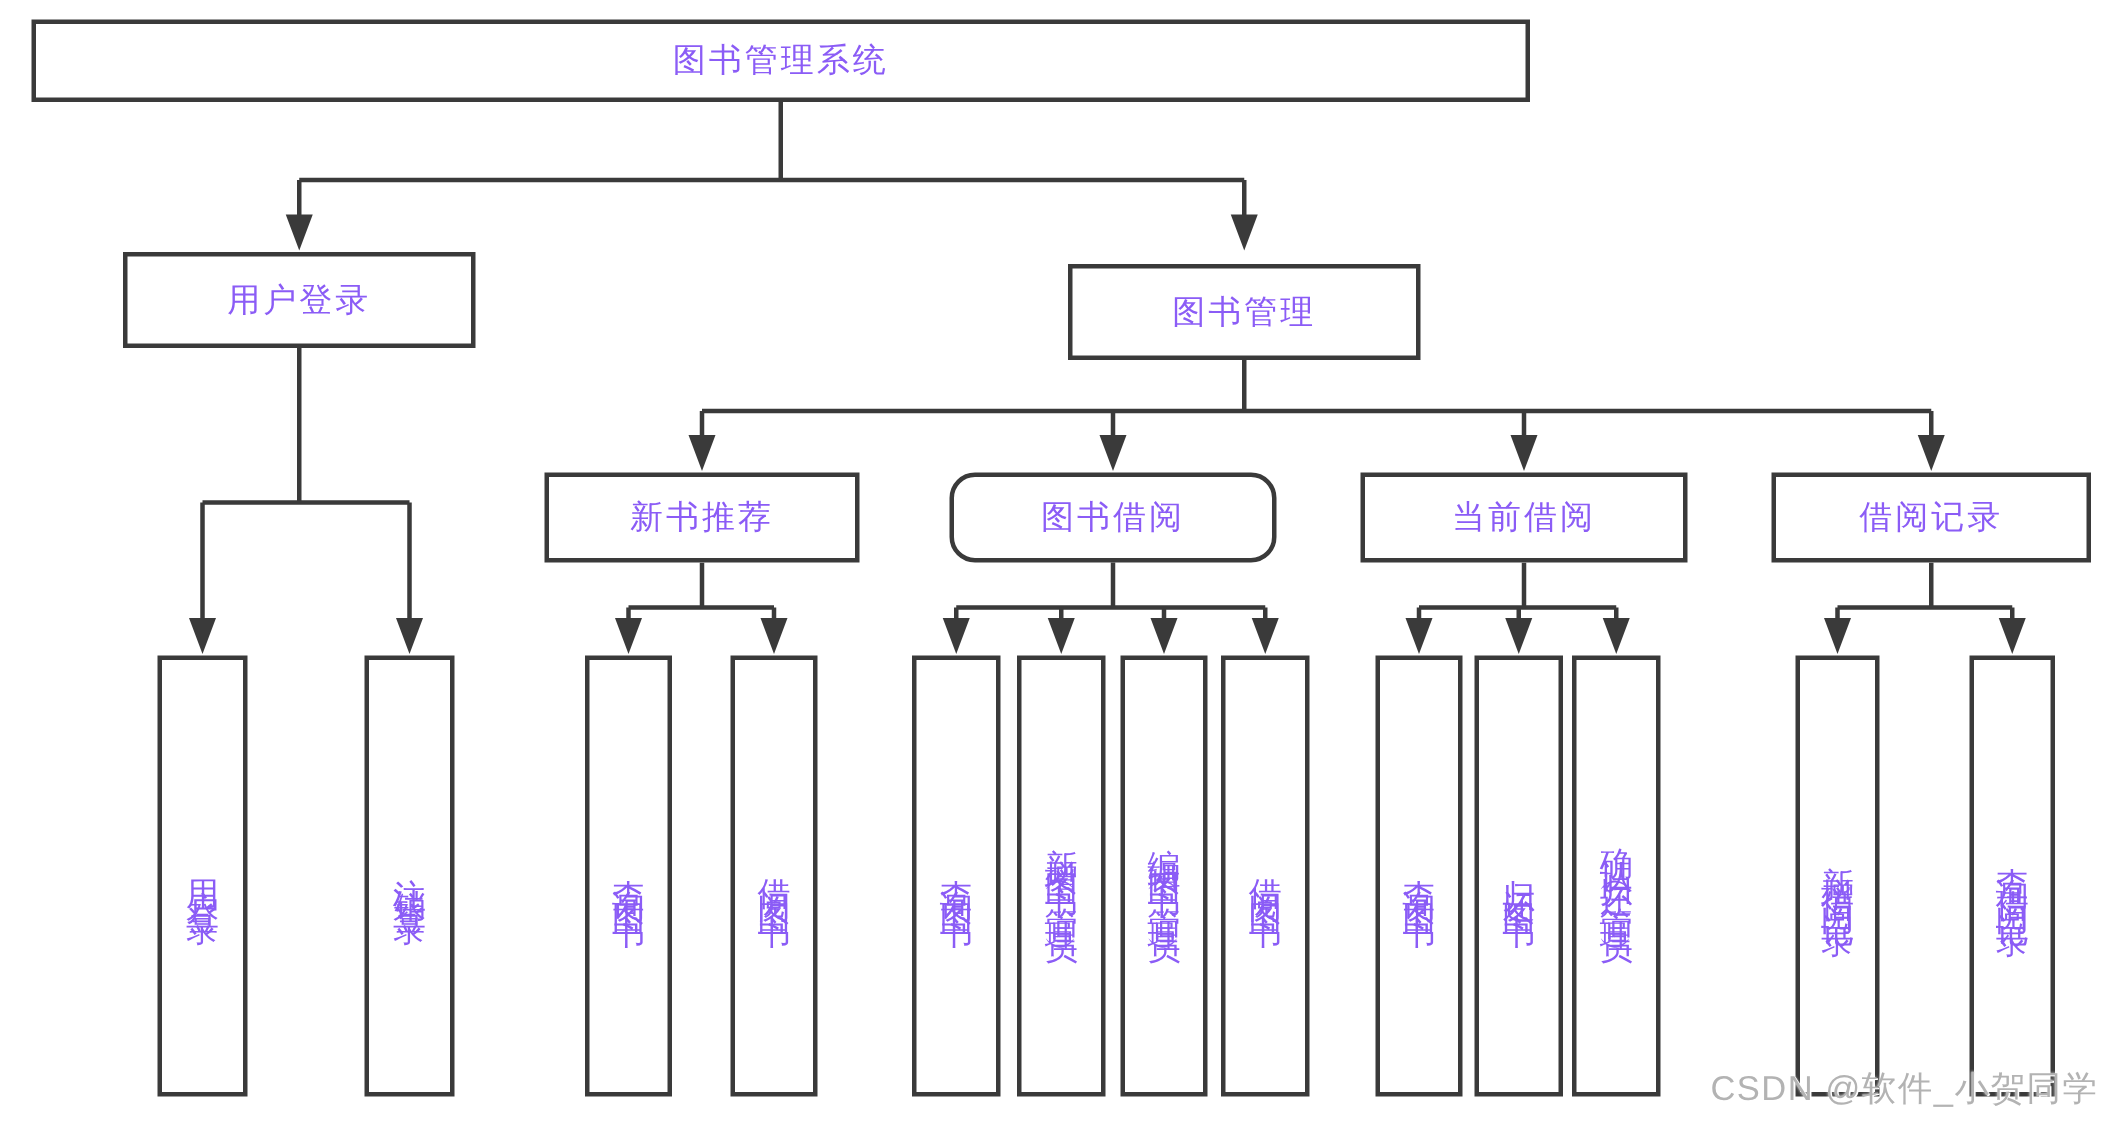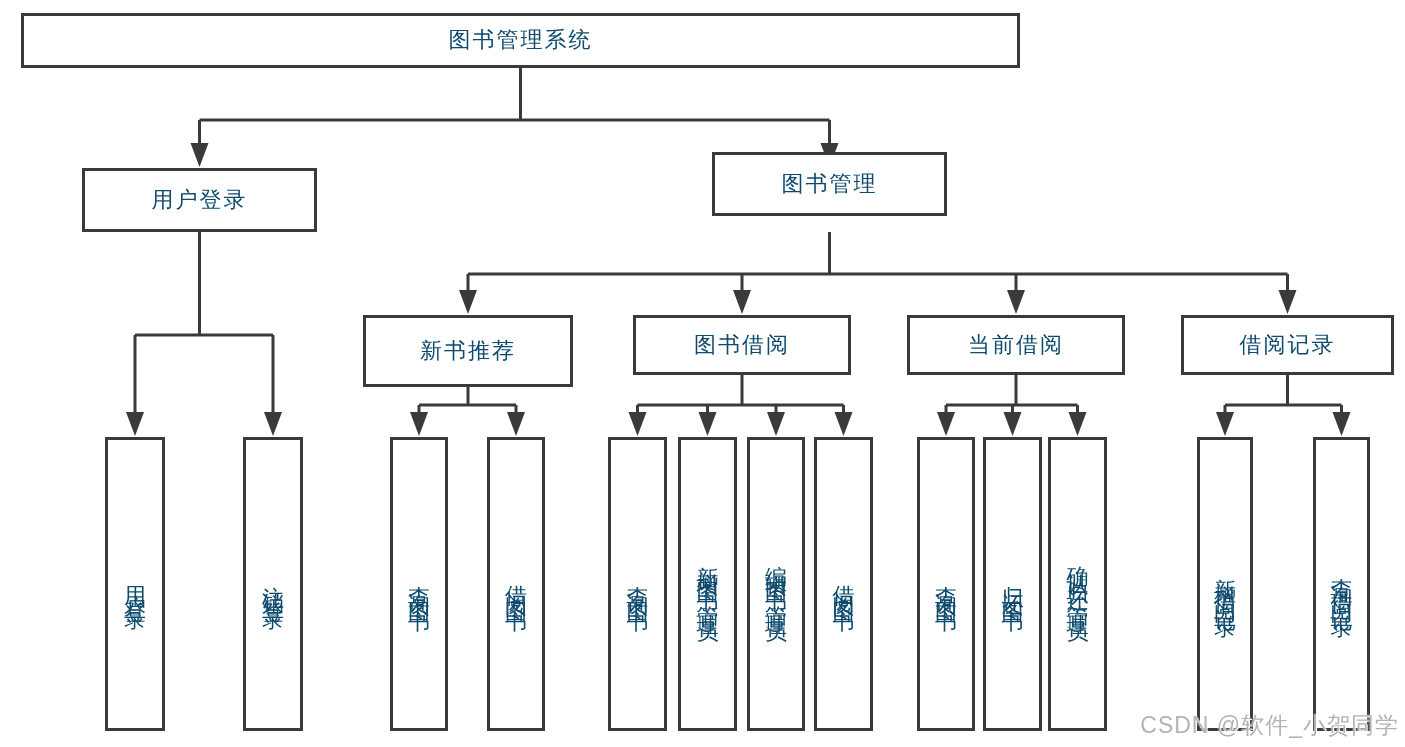--- a/index.html
+++ b/index.html
@@ -14,21 +14,21 @@
   .node {
     position:absolute;
     box-sizing:border-box;
     background:#ffffff;
     border:3px solid #3a3a3a;
     display:flex;
     align-items:center;
     justify-content:center;
     font-size:22px;
     letter-spacing:2px;
-    color:#0c4a6e;
+    color:#8b5cf6;
     z-index:2;
     line-height:1.2;
   }
   .node.vnode {
     letter-spacing:0;
   }
   .vtext {
     writing-mode:vertical-lr;
     text-orientation:mixed;
     letter-spacing:8px;
@@ -87,24 +87,24 @@
       <polygon points="1003.5,412 1021.5,412 1012.5,436"></polygon>
       <polygon points="1068.5,412 1086.5,412 1077.5,436"></polygon>
       <polygon points="1216,412 1234,412 1225,436"></polygon>
       <polygon points="1332.5,412 1350.5,412 1341.5,436"></polygon>
     </g>
   </svg>
 
   <div class="node" style="left:21px; top:13px; width:999px; height:55px;">图书管理系统</div>
 
   <div class="node" style="left:82px; top:168px; width:235px; height:64px;">用户登录</div>
-  <div class="node" style="left:712px; top:152px; width:235px; height:64px;">图书管理</div>
+  <div class="node" style="left:712px; top:176px; width:235px; height:64px;">图书管理</div>
 
-  <div class="node" style="left:363px; top:315px; width:210px; height:72px;">新书推荐</div>
-  <div class="node" style="left:633px; top:315px; width:218px; height:60px;">图书借阅</div>
+  <div class="node" style="left:363px; top:315px; width:210px; height:60px;">新书推荐</div>
+  <div class="node" style="left:633px; top:315px; width:218px; height:60px;border-radius:17px;">图书借阅</div>
   <div class="node" style="left:907px; top:315px; width:218px; height:60px;font-family:Liberation Serif, serif;">当前借阅</div>
   <div class="node" style="left:1181px; top:315px; width:213px; height:60px;">借阅记录</div>
 
   <div class="node vnode" style="left:105px; top:437px; width:60px; height:294px;">
     <span class="vtext">用户登录</span>
   </div>
   <div class="node vnode" style="left:243px; top:437px; width:60px; height:294px;">
     <span class="vtext">注销登录</span>
   </div>
 

